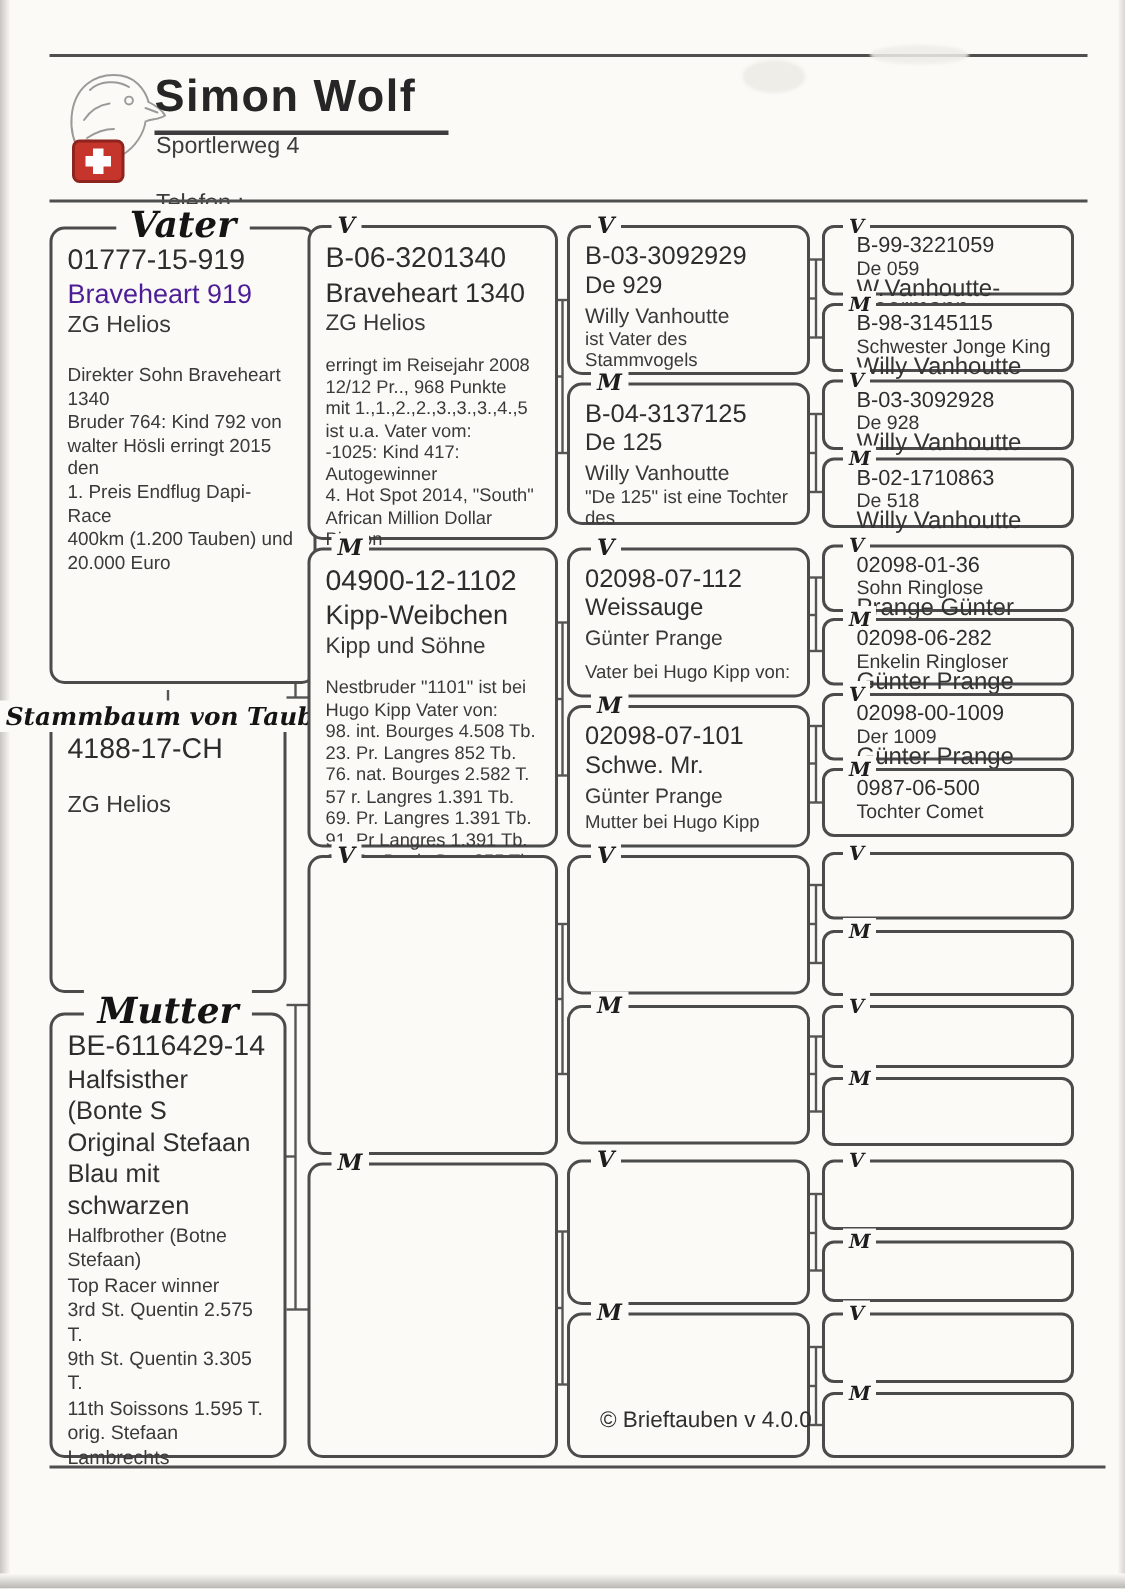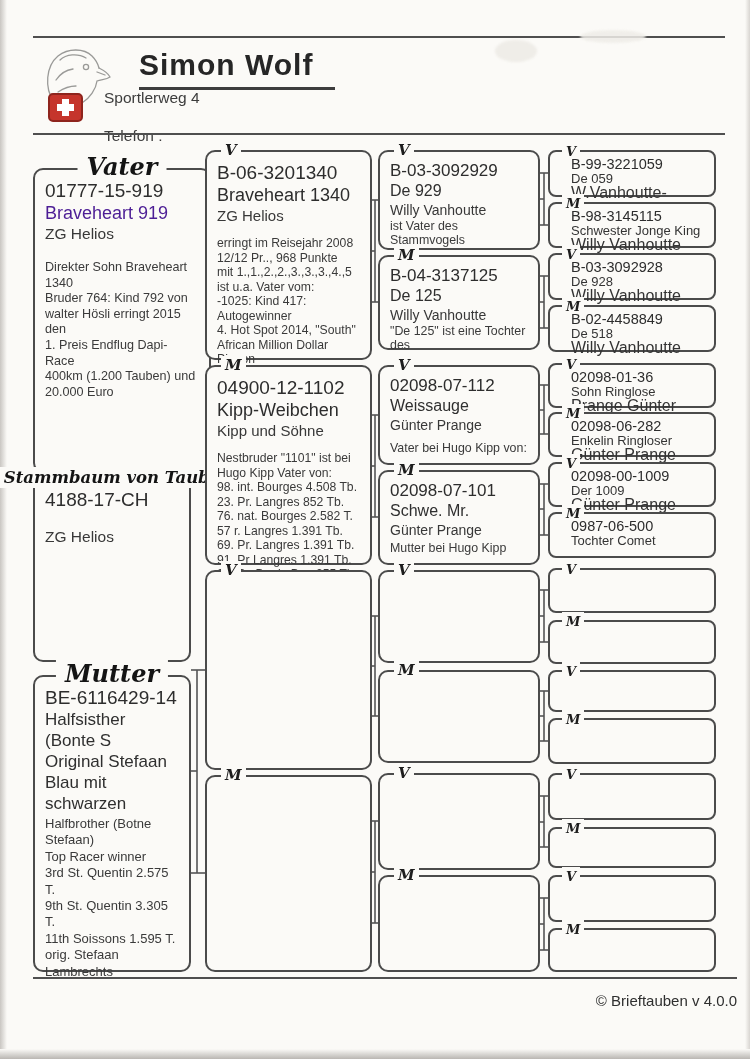--- a/index.html
+++ b/index.html
@@ -11,21 +11,21 @@
   .edge-right{position:absolute;right:0;top:0;width:5px;height:100%;
               background:linear-gradient(270deg,#d8d5d1,#fbfaf7);}
   .edge-bottom{position:absolute;left:0;bottom:0;width:100%;height:10px;
                background:linear-gradient(0deg,#b9b6b2,#fbfaf7);}
   .hrule{position:absolute;height:2px;background:#4f4f4f;}
   .smudge{position:absolute;background:#efede8;border-radius:50%;filter:blur(1px);}
 
   
   .owner-name{position:absolute;left:103px;top:48px;font-size:30px;font-weight:bold;
               letter-spacing:1px;color:#262626;border-bottom:3px solid #3d3d3d;
-              padding:0 22px 5px 0;margin-left:36px;}
+              padding:0 22px 5px 0;}
   .addr{position:absolute;left:104px;font-size:15.5px;color:#3c3c3c;line-height:19px;}
   .flag{position:absolute;left:48px;top:93px;width:35px;height:29px;background:#c5352c;
         border:2px solid #8e241d;border-radius:5px;box-sizing:border-box;}
   .flag .cv{position:absolute;left:50%;top:50%;width:7px;height:17px;margin:-8.5px 0 0 -3.5px;background:#fff;}
   .flag .ch{position:absolute;left:50%;top:50%;width:17px;height:7px;margin:-3.5px 0 0 -8.5px;background:#fff;}
 
   
   .box{position:absolute;border:2px solid #4b4b4b;border-radius:10px;background:#fbfaf7;
        box-sizing:border-box;}
   .box-inner{position:relative;display:flex;flex-direction:column;height:100%;
@@ -58,21 +58,21 @@
   .g3 .note{font-size:12.4px;line-height:14px;color:#3a3a3a;margin-top:auto;margin-bottom:2px;}
 
   .g4 .ring{font-size:14.5px;color:#2d2d2d;line-height:16px;}
   .g4 .name{font-size:13px;line-height:13.5px;color:#343434;}
   .g4 .breeder{font-size:16px;line-height:13.5px;color:#343434;}
   .g4 .box-inner{padding:4px 8px 3px 21px;}
   .g4 .marker{font-size:13px;top:-10px;left:12px;}
   .g4{border-radius:8px;}
 
   .connectors{position:absolute;left:0;top:0;}
-  .footer{position:absolute;left:400px;top:992px;width:337px;text-align:right;
+  .footer{position:absolute;left:400px;top:938px;width:337px;
           font-size:15px;color:#2f2f2f;}
   .logo{position:absolute;left:40px;top:44px;}
 </style>
 </head>
 <body>
 
 <div class="page">
 
   <div class="edge-left"></div>
   <div class="edge-right"></div>
@@ -159,21 +159,21 @@
       <line x1="540" y1="796" x2="549" y2="796"></line>
       <line x1="540" y1="847" x2="549" y2="847"></line>
       <line x1="540" y1="822" x2="544" y2="822"></line>
       <line x1="544" y1="898" x2="544" y2="950"></line>
       <line x1="540" y1="898" x2="549" y2="898"></line>
       <line x1="540" y1="950" x2="549" y2="950"></line>
       <line x1="540" y1="924" x2="544" y2="924"></line>
     </g>
   </svg>
 
-  <div class="box g1" style="left:33px;top:168px;width:178px;height:305px;">
+  <div class="box g1" style="left:33px;top:151px;width:178px;height:305px;">
     <span class="box-label big">Vater</span>
     <div class="box-inner">
       <div class="ring">01777-15-919</div>
       <div class="name">Braveheart 919</div>
       <div class="breeder">ZG Helios</div>
       <div class="notes">Direkter Sohn Braveheart
 1340
 Bruder 764: Kind 792 von
 walter Hösli erringt 2015 den
 1. Preis Endflug Dapi- Race
@@ -323,21 +323,21 @@
     <span class="marker">V</span>
     <div class="box-inner">
       <div class="ring">B-03-3092928</div>
       <div class="name">De 928</div>
       <div class="breeder">Willy Vanhoutte</div>
     </div>
   </div>
   <div class="box g4" style="left:548px;top:305px;width:168px;height:47px;">
     <span class="marker">M</span>
     <div class="box-inner">
-      <div class="ring">B-02-4458849</div>
+      <div class="ring">B-02-1710863</div>
       <div class="name">De 518</div>
       <div class="breeder">Willy Vanhoutte</div>
     </div>
   </div>
   <div class="box g4" style="left:548px;top:363px;width:168px;height:45px;">
     <span class="marker">V</span>
     <div class="box-inner">
       <div class="ring">02098-01-36</div>
       <div class="name">Sohn Ringlose</div>
       <div class="breeder">Prange Günter</div>

